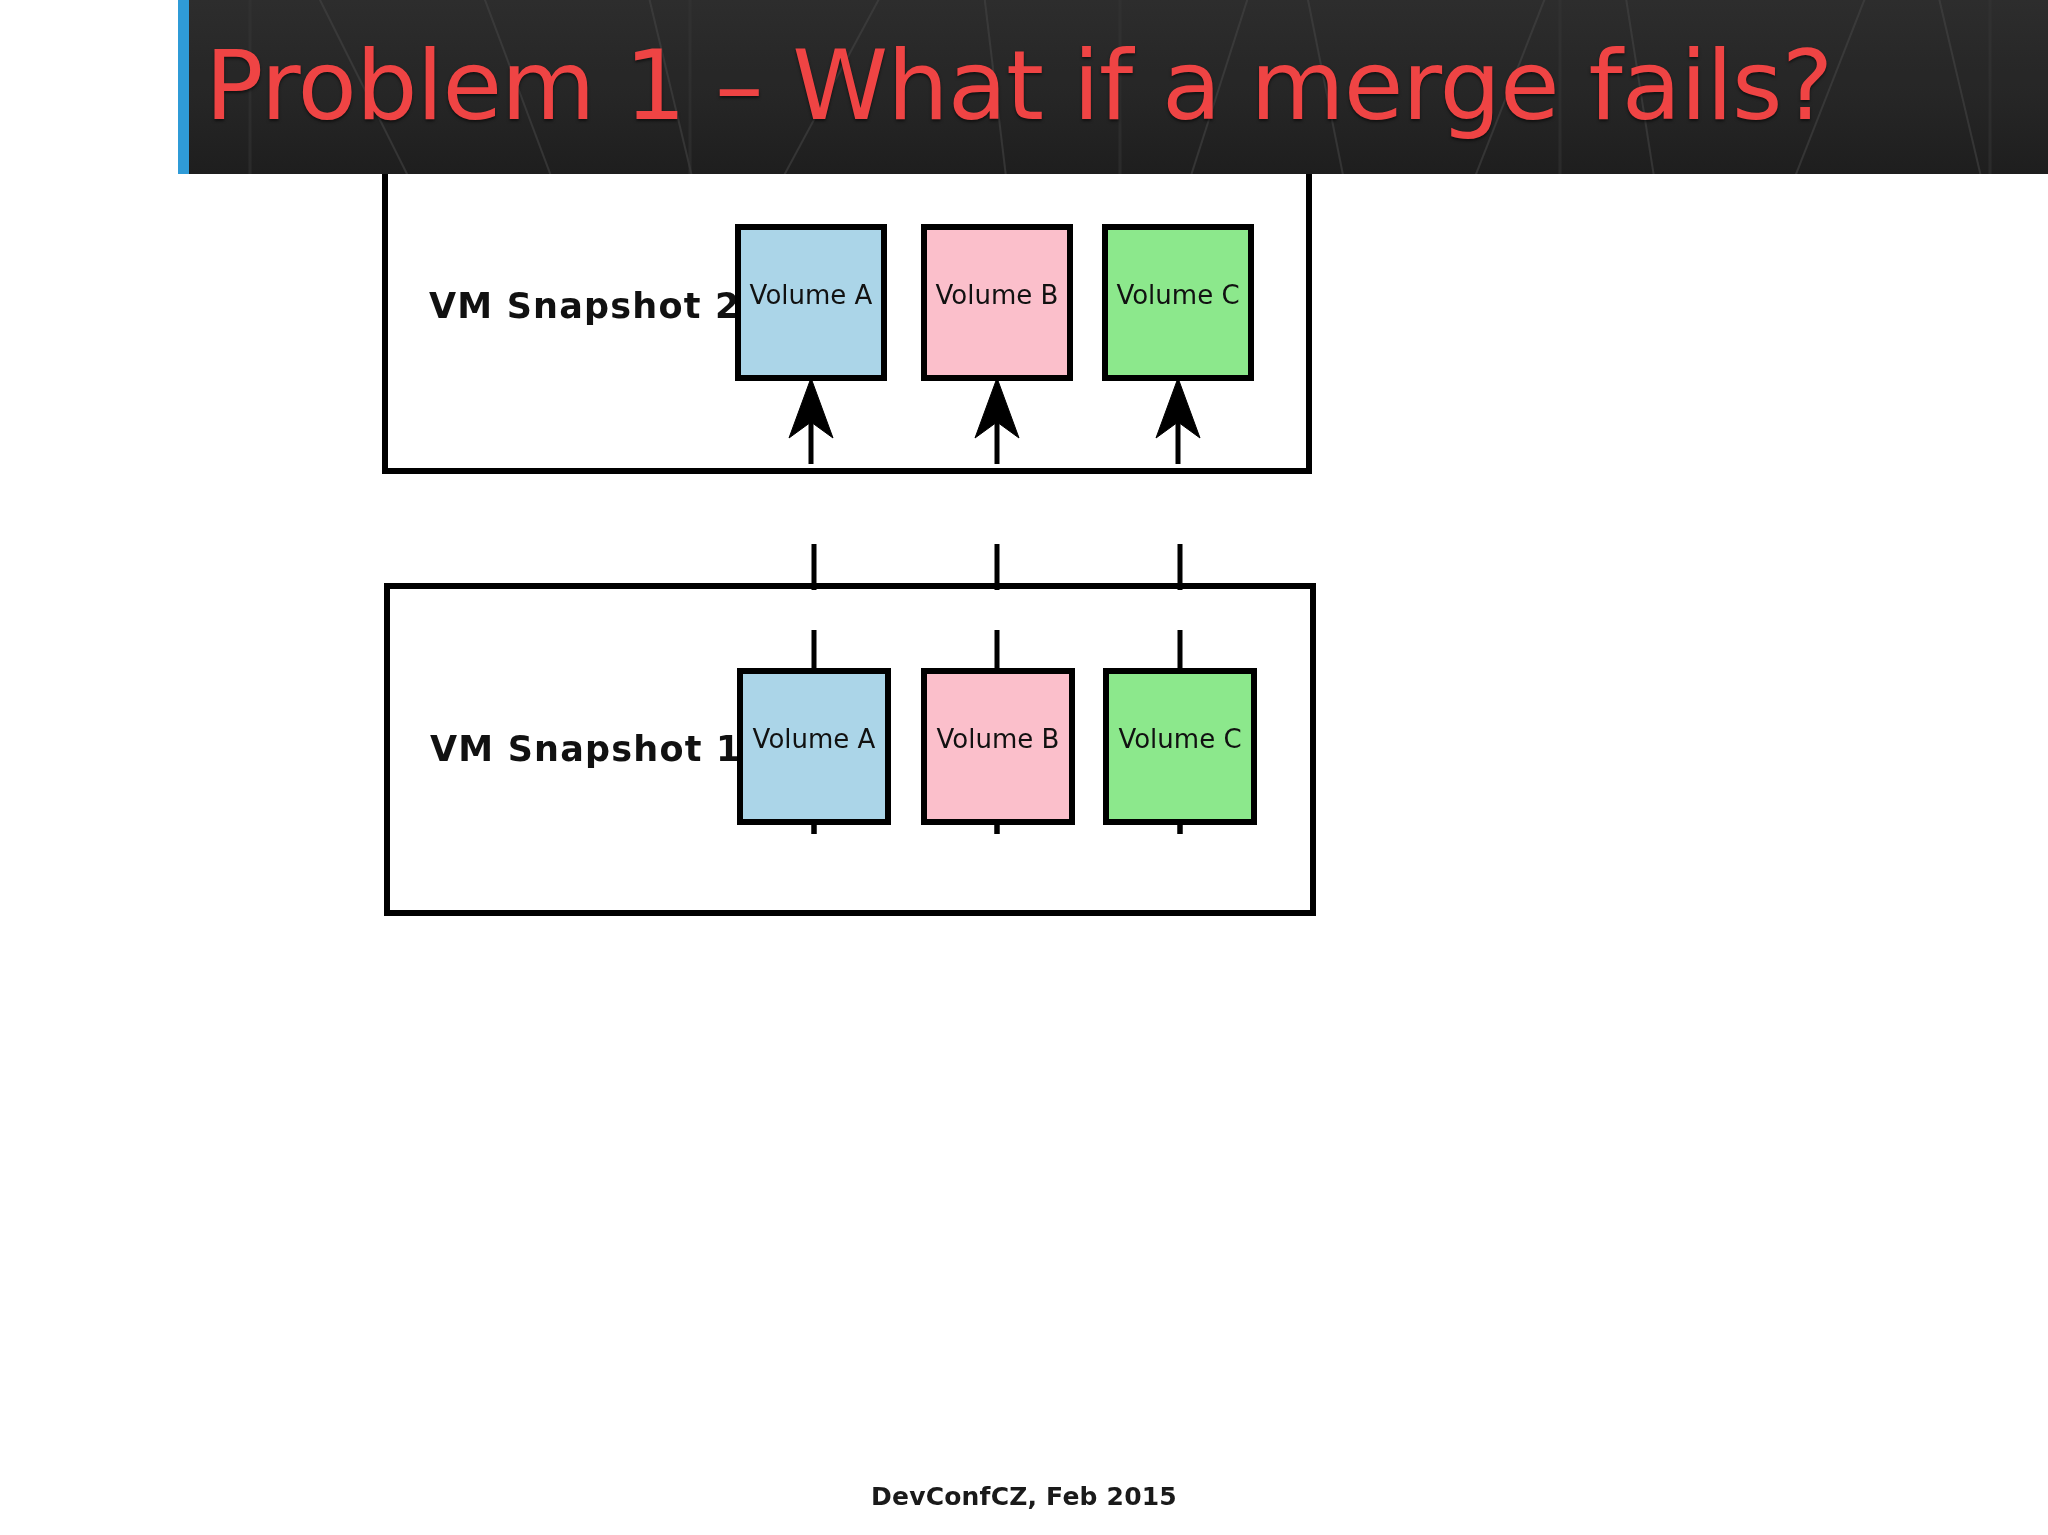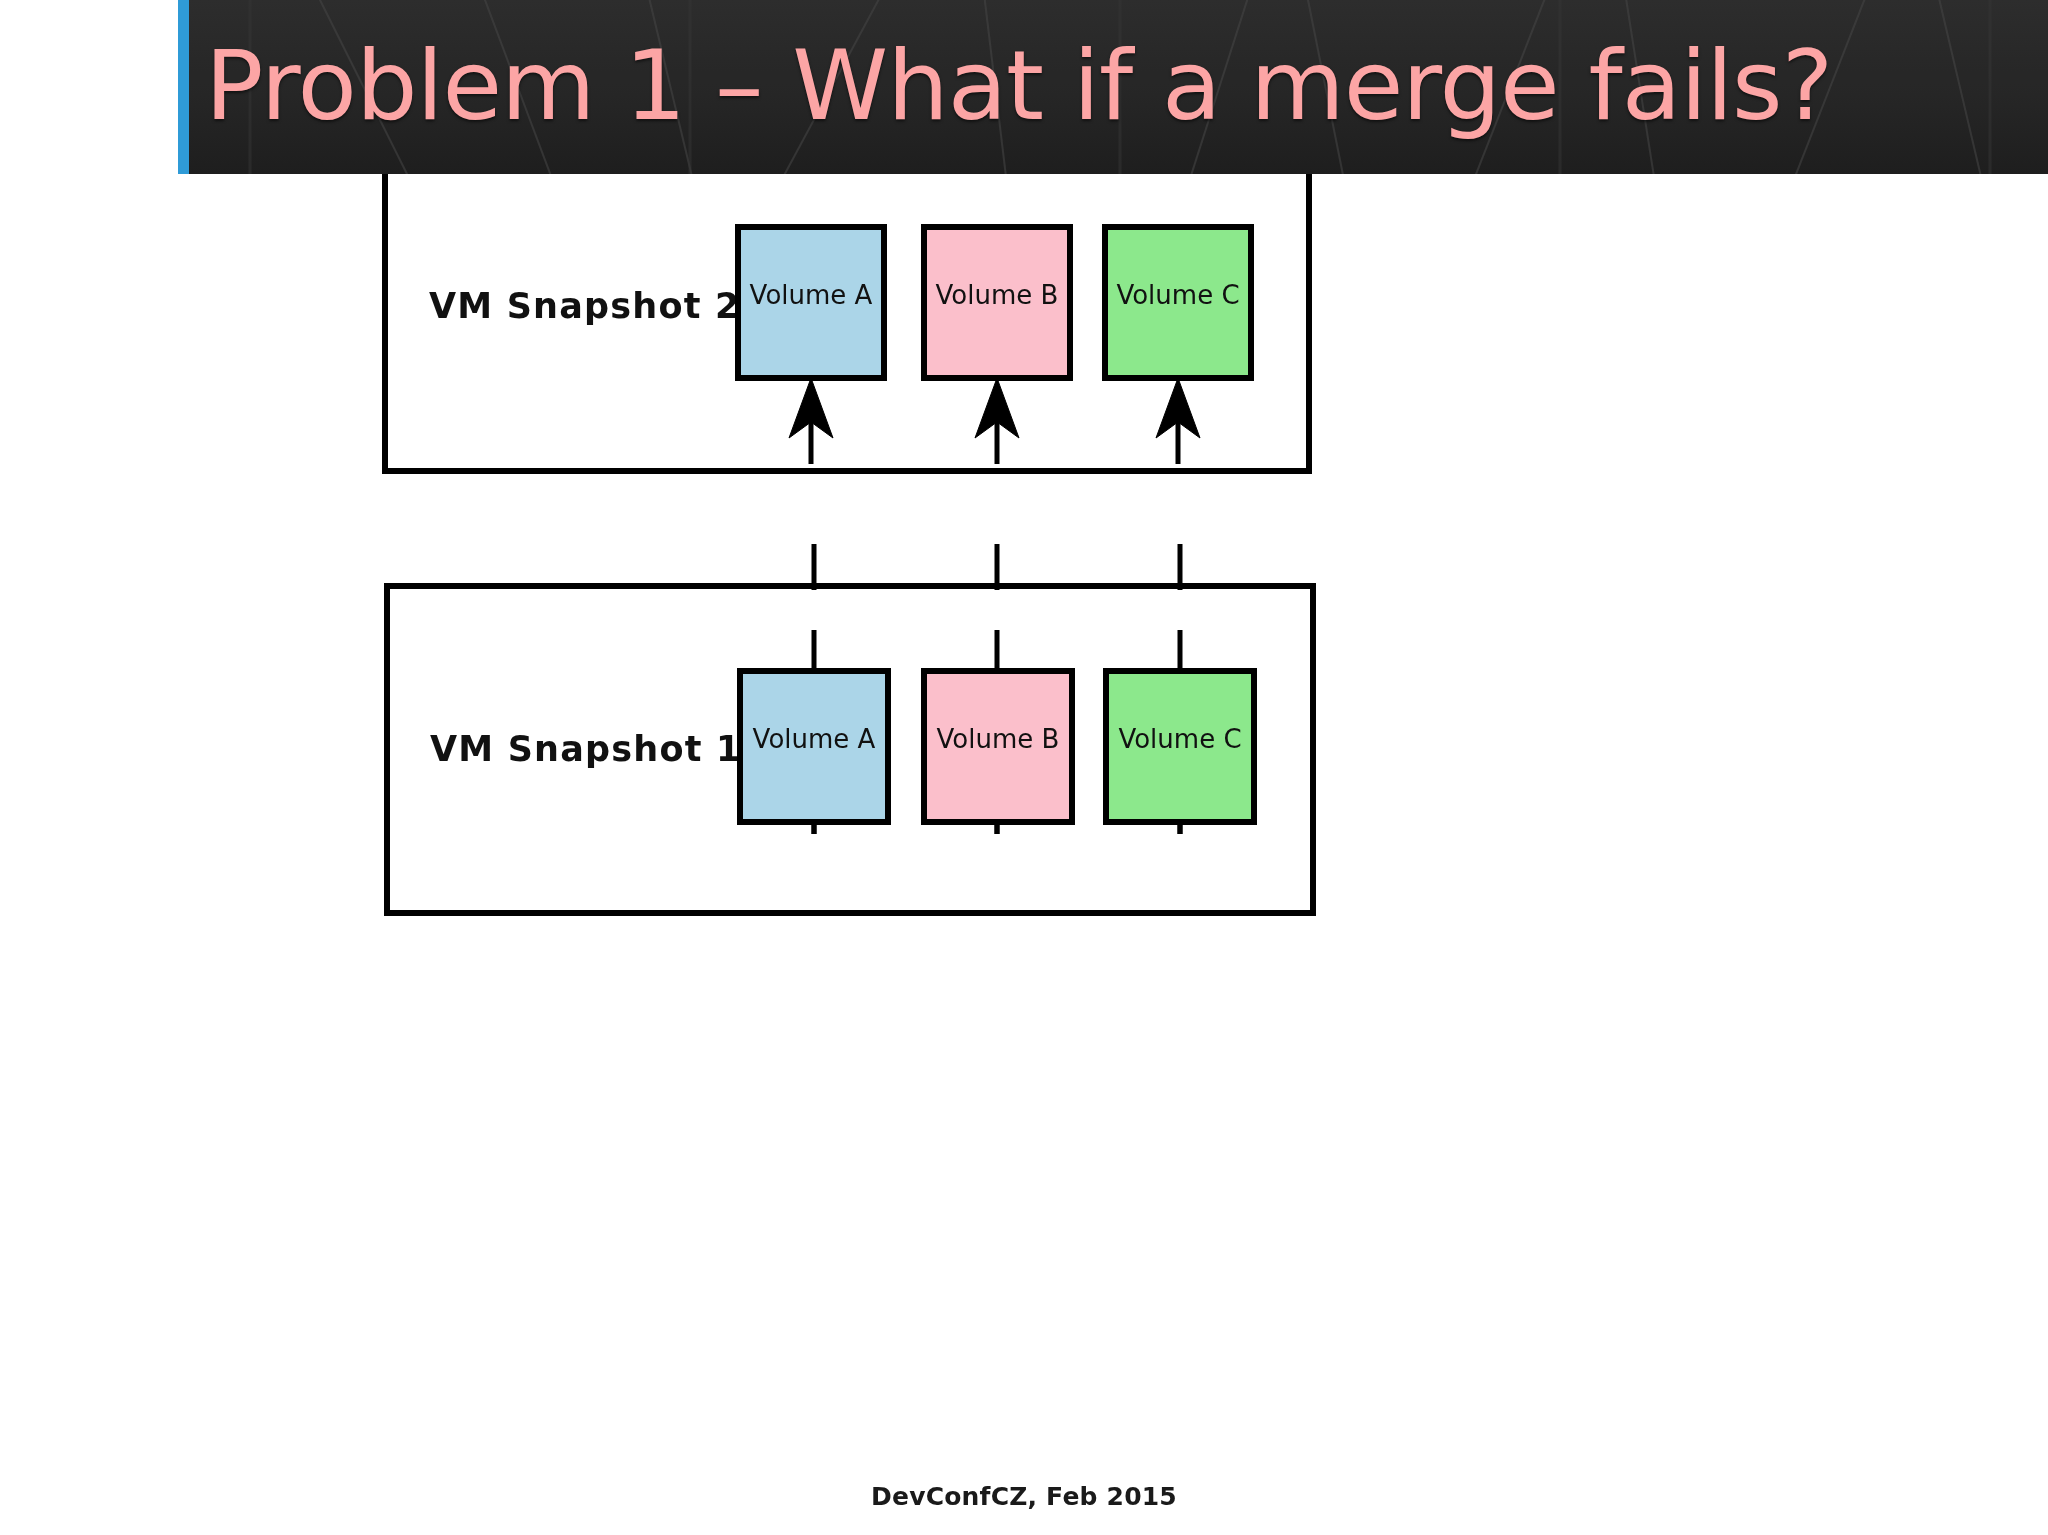--- a/index.html
+++ b/index.html
@@ -89,21 +89,21 @@
     -webkit-mask-image: linear-gradient(to bottom, rgba(0,0,0,0.85), rgba(0,0,0,0));
     mask-image: linear-gradient(to bottom, rgba(0,0,0,0.85), rgba(0,0,0,0));
   }
   .slide-title {
     position: absolute;
     left: 205px;
     top: 10px;
     height: 150px;
     display: flex;
     align-items: center;
-    color: #fca5a5;
+    color: #ef4444;
     font-family: "DejaVu Sans", sans-serif;
     font-size: 97px;
     font-weight: 400;
     letter-spacing: -1px;
     white-space: nowrap;
     z-index: 6;
     text-shadow: 0 2px 3px rgba(0,0,0,0.55);
   }
 
   

